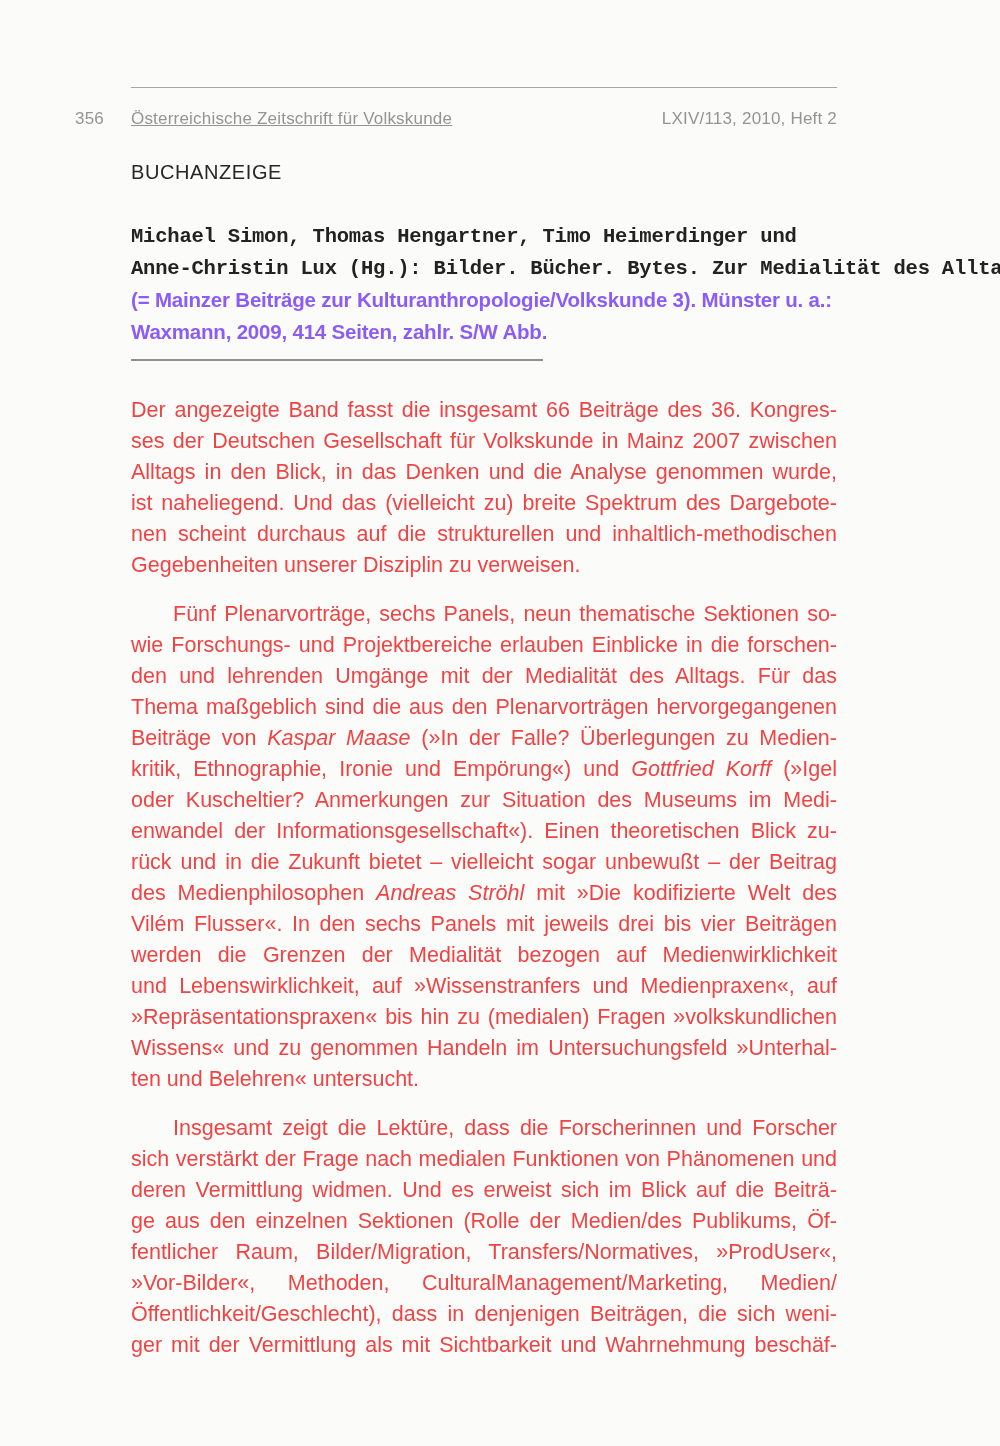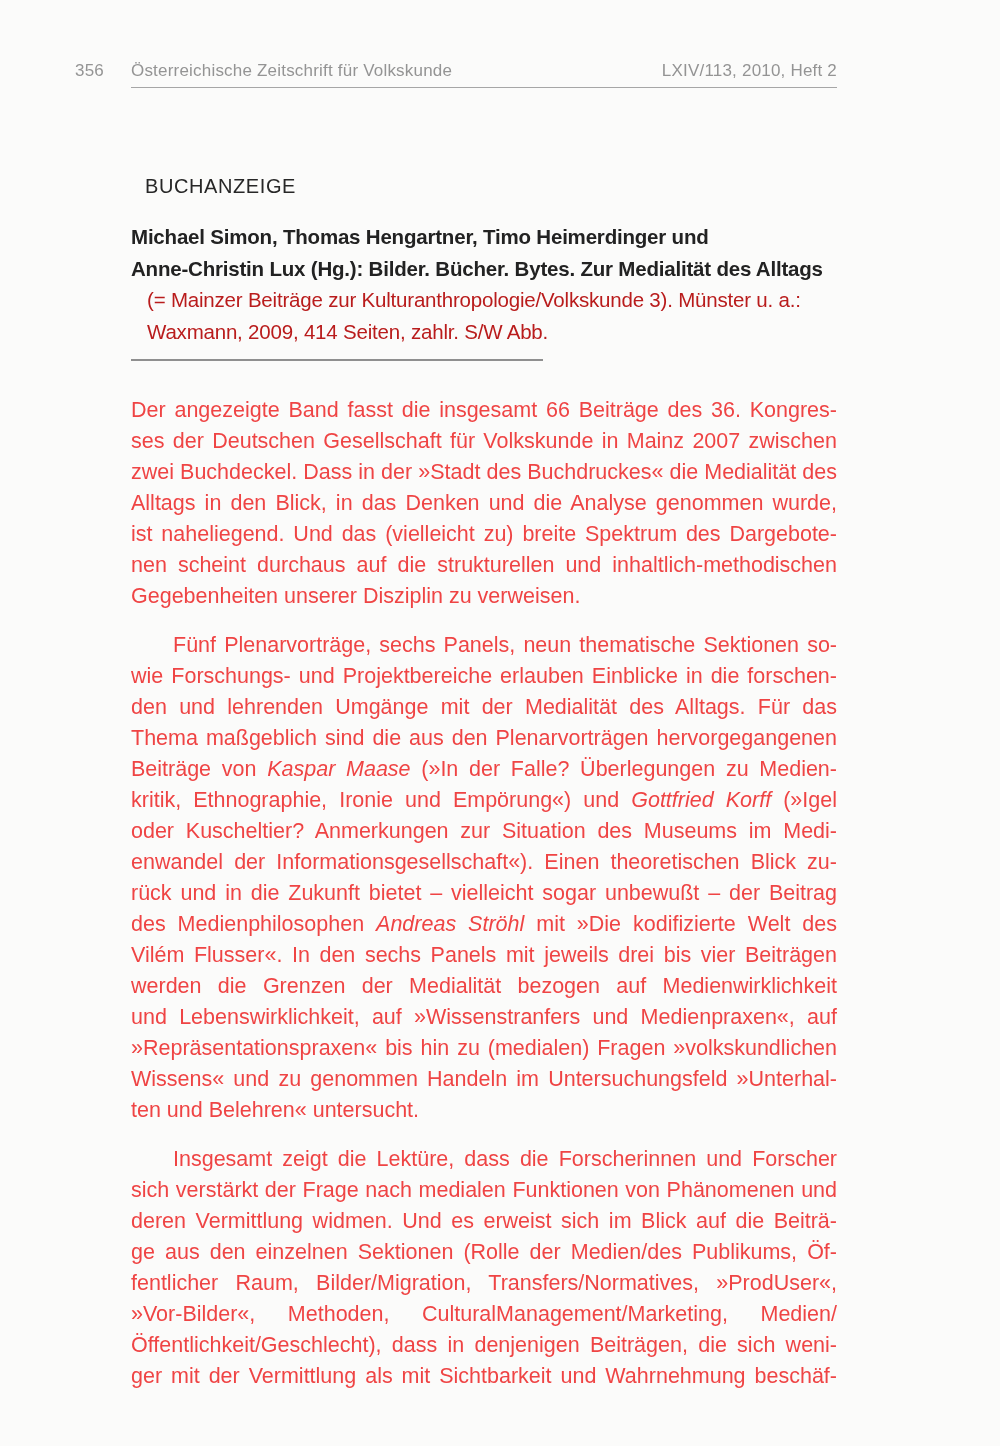--- a/index.html
+++ b/index.html
@@ -12,39 +12,39 @@
     overflow:hidden;
     padding-left:41px;
   }
   
   .hdr{
     position:absolute;top:61px;left:75px;width:762px;
     display:flex;align-items:baseline;
     color:#949494;font-size:17px;letter-spacing:.2px;
   }
   .hdr .pgnum{width:56px;flex:0 0 auto;}
-  .hdr .journal{flex:1 1 auto;}
-  .hdr .issue{flex:0 0 auto;}
+  .hdr .journal{flex:1 1 auto;text-decoration:underline;}
+  .hdr .issue{flex:0 0 auto;margin-top:48px;}
   .hdr-rule{
     position:absolute;top:87px;left:131px;width:706px;height:1px;
     background:#a6a6a6;
   }
   
   .section-label{
     position:absolute;top:161px;left:131px;
-    font-size:20px;color:#272727;letter-spacing:.6px;font-weight:normal;margin:14px;
+    font-size:20px;color:#272727;letter-spacing:.6px;font-weight:normal;margin:0;
   }
   
   .citation{
     position:absolute;top:221px;left:131px;width:712px;
     font-size:20.5px;line-height:31.7px;letter-spacing:-.2px;
   }
   .citation .c-line{white-space:nowrap;}
-  .citation .c-bold{font-weight:bold;color:#222222;}
-  .citation .c-reg{font-weight:normal;color:#b91c1c;margin-left:16px;}
+  .citation .c-bold{font-weight:bold;color:#222222;font-family:Liberation Mono, monospace;}
+  .citation .c-reg{font-weight:bold;color:#8b5cf6;}
   .citation-rule{
     position:absolute;top:359px;left:131px;width:412px;height:2px;
     background:#8f8f8f;
   }
   
   .body-text{
     position:absolute;top:395px;left:131px;width:706px;
     font-family:Liberation Sans, sans-serif;
     font-size:21.5px;line-height:31px;color:#ef4444;
   }
@@ -76,21 +76,20 @@
       <div class="c-line c-bold">Anne-Christin Lux (Hg.): Bilder. Bücher. Bytes. Zur Medialität des Alltags</div>
       <div class="c-line c-reg">(= Mainzer Beiträge zur Kulturanthropologie/Volkskunde 3). Münster u. a.:</div>
       <div class="c-line c-reg">Waxmann, 2009, 414 Seiten, zahlr. S/W Abb.</div>
     </div>
   <div class="citation-rule"></div>
 
   <div class="body-text">
       <div>
         <div class="line">Der angezeigte Band fasst die insgesamt 66 Beiträge des 36. Kongres-</div>
         <div class="line">ses der Deutschen Gesellschaft für Volkskunde in Mainz 2007 zwischen</div>
-        <div class="line">zwei Buchdeckel. Dass in der »Stadt des Buchdruckes« die Medialität des</div>
         <div class="line">Alltags in den Blick, in das Denken und die Analyse genommen wurde,</div>
         <div class="line">ist naheliegend. Und das (vielleicht zu) breite Spektrum des Dargebote-</div>
         <div class="line">nen scheint durchaus auf die strukturellen und inhaltlich-methodischen</div>
         <div class="line last-left">Gegebenheiten unserer Disziplin zu verweisen.</div>
       </div>
       <div>
         <div class="line indent">Fünf Plenarvorträge, sechs Panels, neun thematische Sektionen so-</div>
         <div class="line">wie Forschungs- und Projektbereiche erlauben Einblicke in die forschen-</div>
         <div class="line">den und lehrenden Umgänge mit der Medialität des Alltags. Für das</div>
         <div class="line">Thema maßgeblich sind die aus den Plenarvorträgen hervorgegangenen</div>

